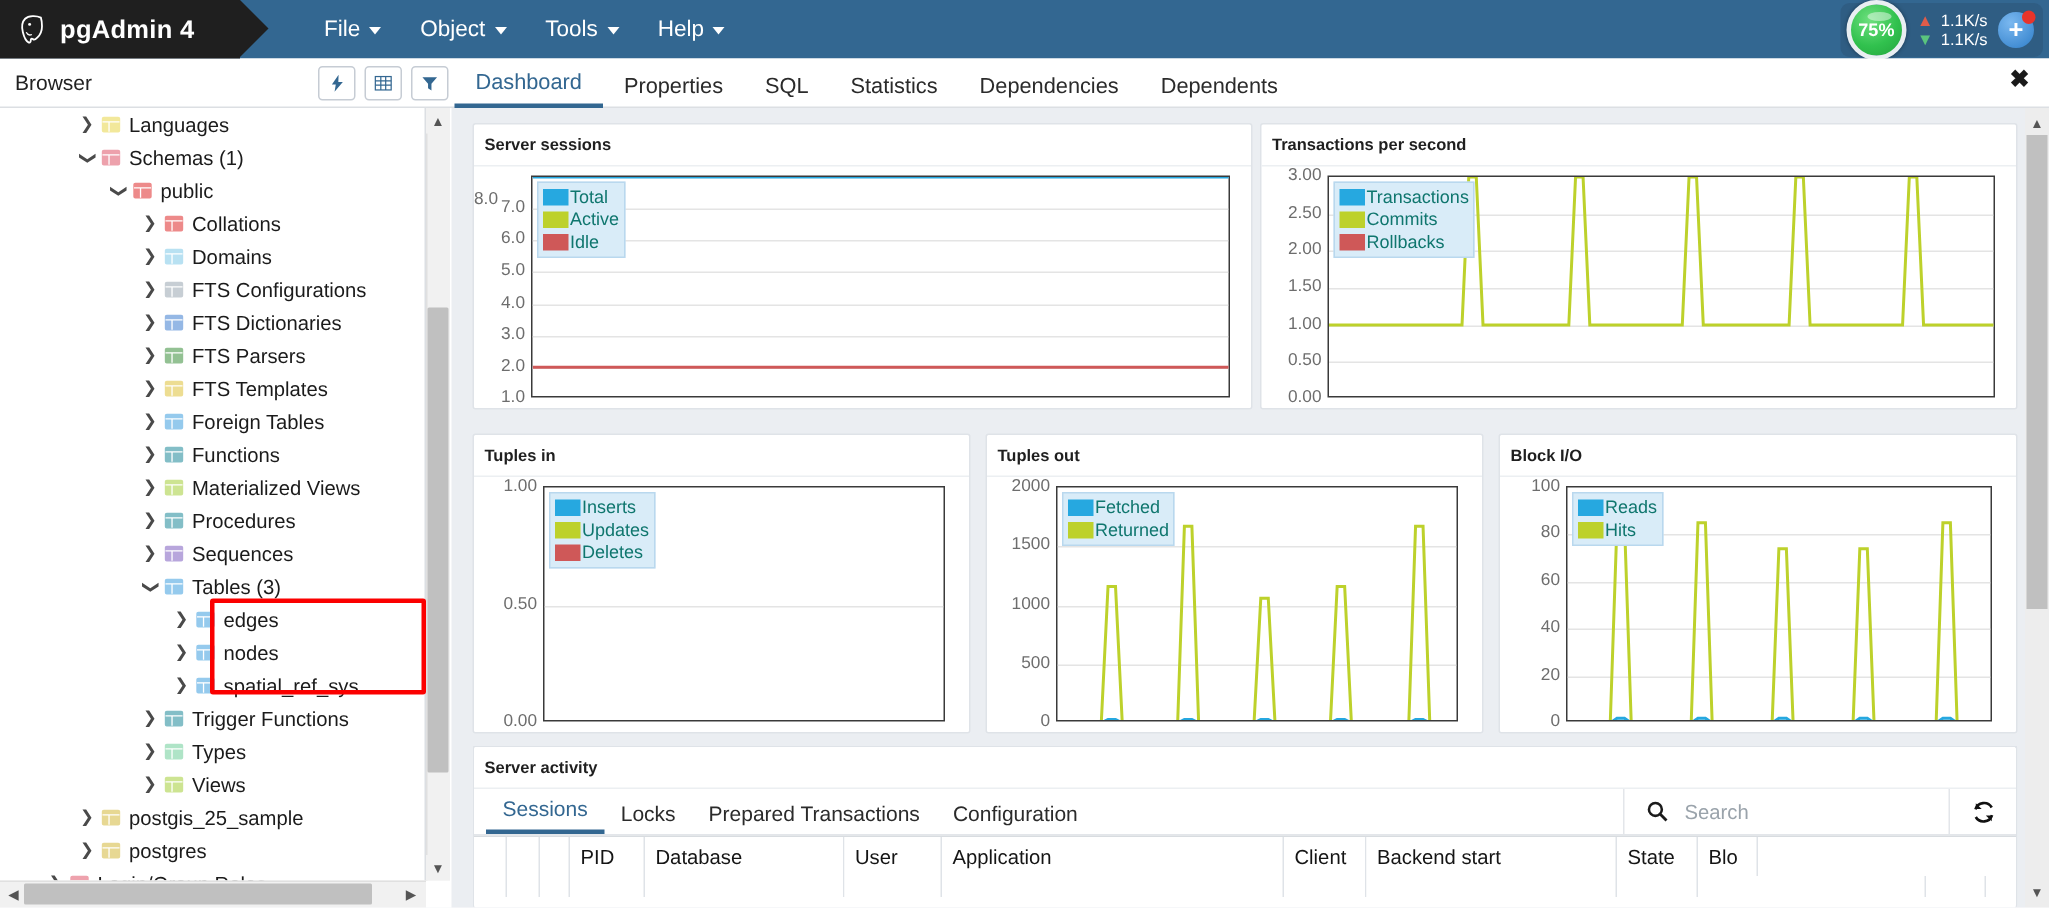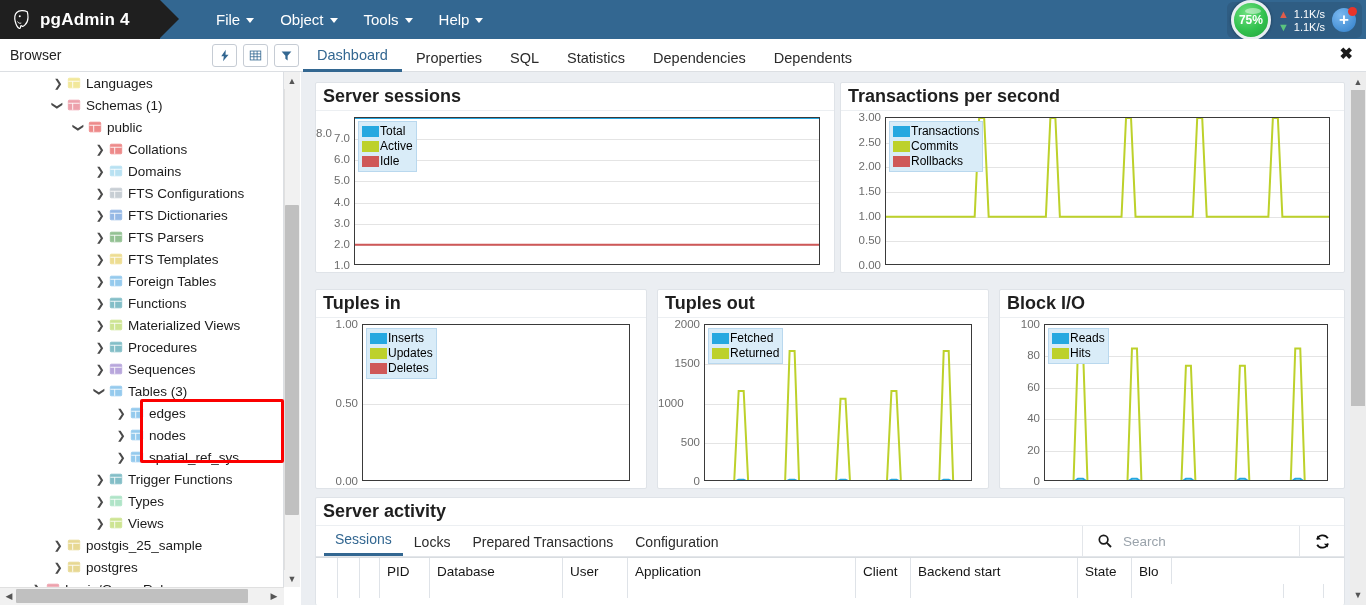--- a/index.html
+++ b/index.html
@@ -158,39 +158,39 @@
   #dash {
     position: absolute; left: 301px; top: 72px; width: 1049px; height: 533px;
     background: #ebeef2; overflow: hidden;
   }
   .card {
     position: absolute; background: #fff; border: 1px solid #dfe3e8;
     border-radius: 2px;
   }
   .card-hd {
     height: 28px; display: flex; align-items: center; padding-left: 7px;
-    font-size: 18px; color: #1f1f1f; border-bottom: 1px solid #eceff2;
+    font-size: 11px; color: #1f1f1f; border-bottom: 1px solid #eceff2;
     font-weight: bold;
   }
   .chart-area { position: relative; }
   .ylab {
     position: absolute; right: 100%; margin-right: 3px;
     font-size: 11.5px; color: #6d6d6d; transform: translateY(-50%);
     white-space: nowrap;
   }
   .plot {
     position: absolute; border: 1px solid #3a3a3a; background: #fff;
     overflow: hidden;
   }
   .gline { position: absolute; left: 0; right: 0; height: 1px; background: #e4e4e4; }
   .legend {
     position: absolute; background: #d9ecf8; border: 1px solid #b9d8ee;
     padding: 2px 3px; z-index: 3;
   }
-  .lgrow { display: flex; align-items: center; font-size: 12px; color: #000000; line-height: 15px; }
+  .lgrow { display: flex; align-items: center; font-size: 12px; color: #0f766e; line-height: 15px; }
   .swatch { width: 17px; height: 11px; margin-right: 1px; flex: none; }
 
   
   #activity-tabs { display: flex; align-items: flex-end; height: 31px; padding-left: 8px; border-bottom: 1px solid #e3e6ea; }
   .atab { font-size: 14px; color: #2b2b2b; padding: 0 11px 6px 11px; cursor: pointer; }
   .atab.active { color: #336791; border-bottom: 3px solid #336791; }
   #search-wrap {
     position: absolute; right: 44px; top: 0; height: 30px; width: 218px;
     display: flex; align-items: center; border-left: 1px solid #e3e6ea; border-right: 1px solid #e3e6ea;
   }
@@ -747,21 +747,21 @@
           </div>
         </div>
       </div>
   </div>
 
   <div class="card" style="left:356px; top:217px; width:332px; height:200px;">
     <div class="card-hd">Tuples out</div>
     <div class="chart-area" id="chart3" style="height:171px;padding-left:12px;">
         <div class="ylab" style="position: absolute; left: 0px; top: 6px; width: 42px; text-align: right; right: auto; margin-right: 0px;">2000</div>
         <div class="ylab" style="position: absolute; left: 0px; top: 45.25px; width: 42px; text-align: right; right: auto; margin-right: 0px;">1500</div>
-        <div class="ylab" style="position: absolute; left: 0px; top: 84.5px; width: 42px; text-align: left; right: auto; margin-right: 0px;">1000</div>
+        <div class="ylab" style="position: absolute; left: 0px; top: 84.5px; width: 42px; text-align: right; right: auto; margin-right: 0px;">1000</div>
         <div class="ylab" style="position: absolute; left: 0px; top: 123.75px; width: 42px; text-align: right; right: auto; margin-right: 0px;">500</div>
         <div class="ylab" style="position: absolute; left: 0px; top: 163px; width: 42px; text-align: right; right: auto; margin-right: 0px;">0</div>
         <div class="plot" style="left: 46px; top: 6px; width: 268px; height: 157px;">
           <div class="gline" style="top: 39.25px;"></div>
           <div class="gline" style="top: 78.5px;"></div>
           <div class="gline" style="top: 117.75px;"></div>
           <svg width="268" height="157" style="position: absolute; left: 0px; top: 0px;">
             <path d="M0 157 L29.18 157 L33.68 65.94000000000001 L38.68 65.94000000000001 L43.18 157 L80.10000000000001 157 L84.60000000000001 25.905 L89.60000000000001 25.905 L94.10000000000001 157 L131.02 157 L135.52 73.78999999999999 L140.52 73.78999999999999 L145.02 157 L181.94 157 L186.44 65.94000000000001 L191.44 65.94000000000001 L195.94 157 L234.20000000000002 157 L238.70000000000002 25.905 L243.70000000000002 25.905 L248.20000000000002 157 L268 157" fill="none" stroke="#bdd12b" stroke-width="2"></path>
             <path d="M0 157 L29.18 157 L33.68 154.645 L38.68 154.645 L43.18 157 L80.10000000000001 157 L84.60000000000001 154.645 L89.60000000000001 154.645 L94.10000000000001 157 L131.02 157 L135.52 154.645 L140.52 154.645 L145.02 157 L181.94 157 L186.44 154.645 L191.44 154.645 L195.94 157 L234.20000000000002 157 L238.70000000000002 154.645 L243.70000000000002 154.645 L248.20000000000002 157 L268 157" fill="none" stroke="#26a8e0" stroke-width="2"></path>
           </svg>

